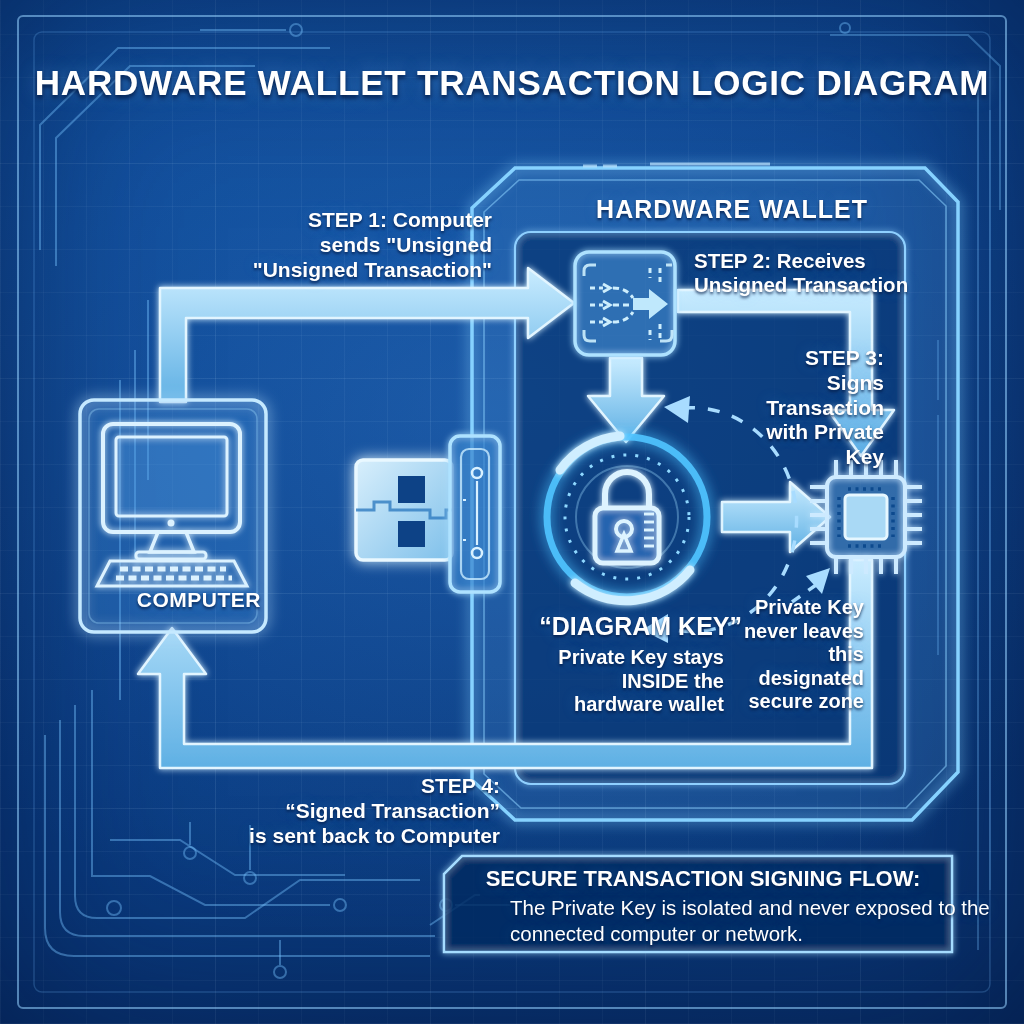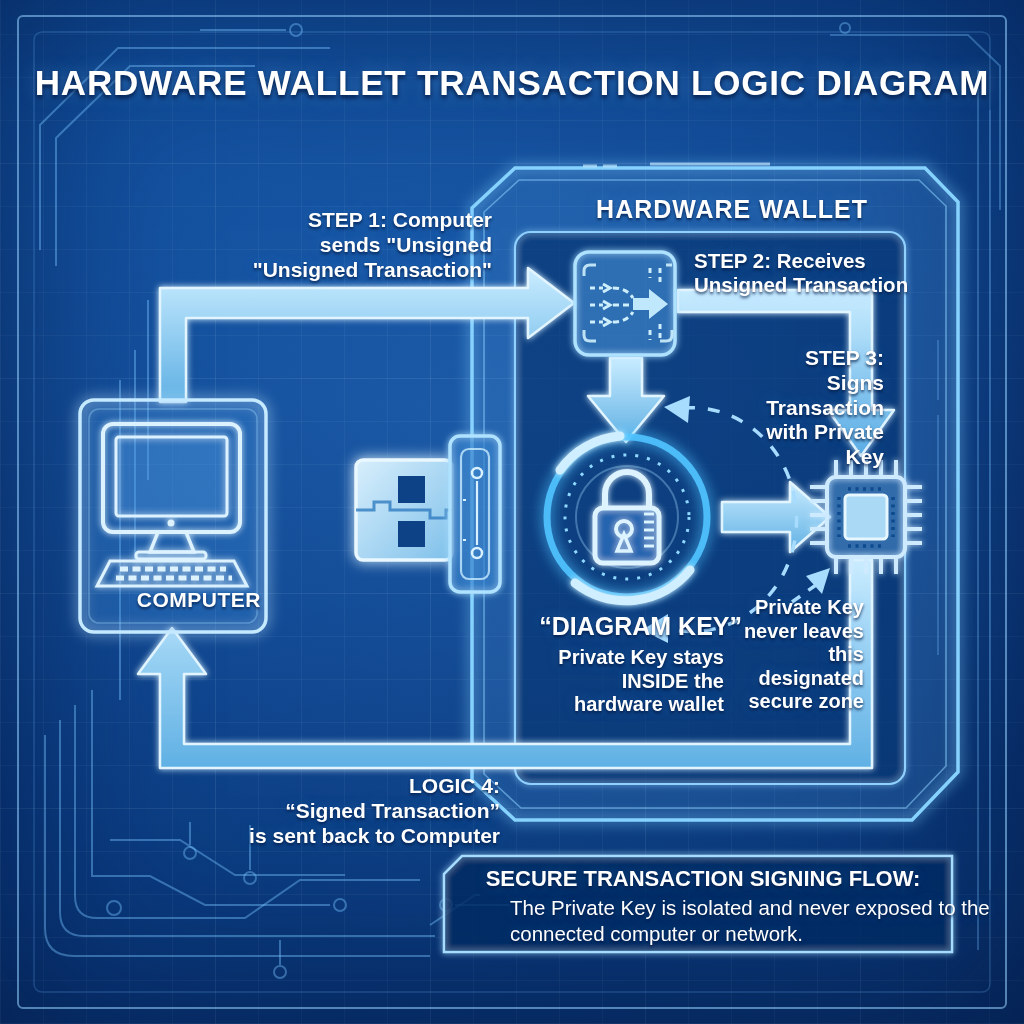--- a/index.html
+++ b/index.html
@@ -230,21 +230,21 @@
 <div class="label pk-sub center">Private Key stays
 INSIDE the
 hardware wallet</div>
 <div class="label zone-note center">Private Key
 never leaves
 this
 designated
 secure zone</div>
 
 <div class="label computer-label center">COMPUTER</div>
-<div class="label step step4 center">LOGIC 4:
+<div class="label step step4 center">STEP 4:
 “Signed Transaction”
 is sent back to Computer</div>
 
 <div class="label footer-heading">SECURE TRANSACTION SIGNING FLOW:</div>
 <div class="label footer-body">The Private Key is isolated and never exposed to the
 connected computer or network.</div>
 
 <svg class="scene" style="z-index:4" width="1024" height="1024" viewBox="0 0 1024 1024">
   <polygon points="462,856 952,856 952,952 444,952 444,874" fill="rgba(9,44,98,.6)" stroke="#a5dcff" stroke-width="2.5" filter="url(#glow)"></polygon>
 </svg>

